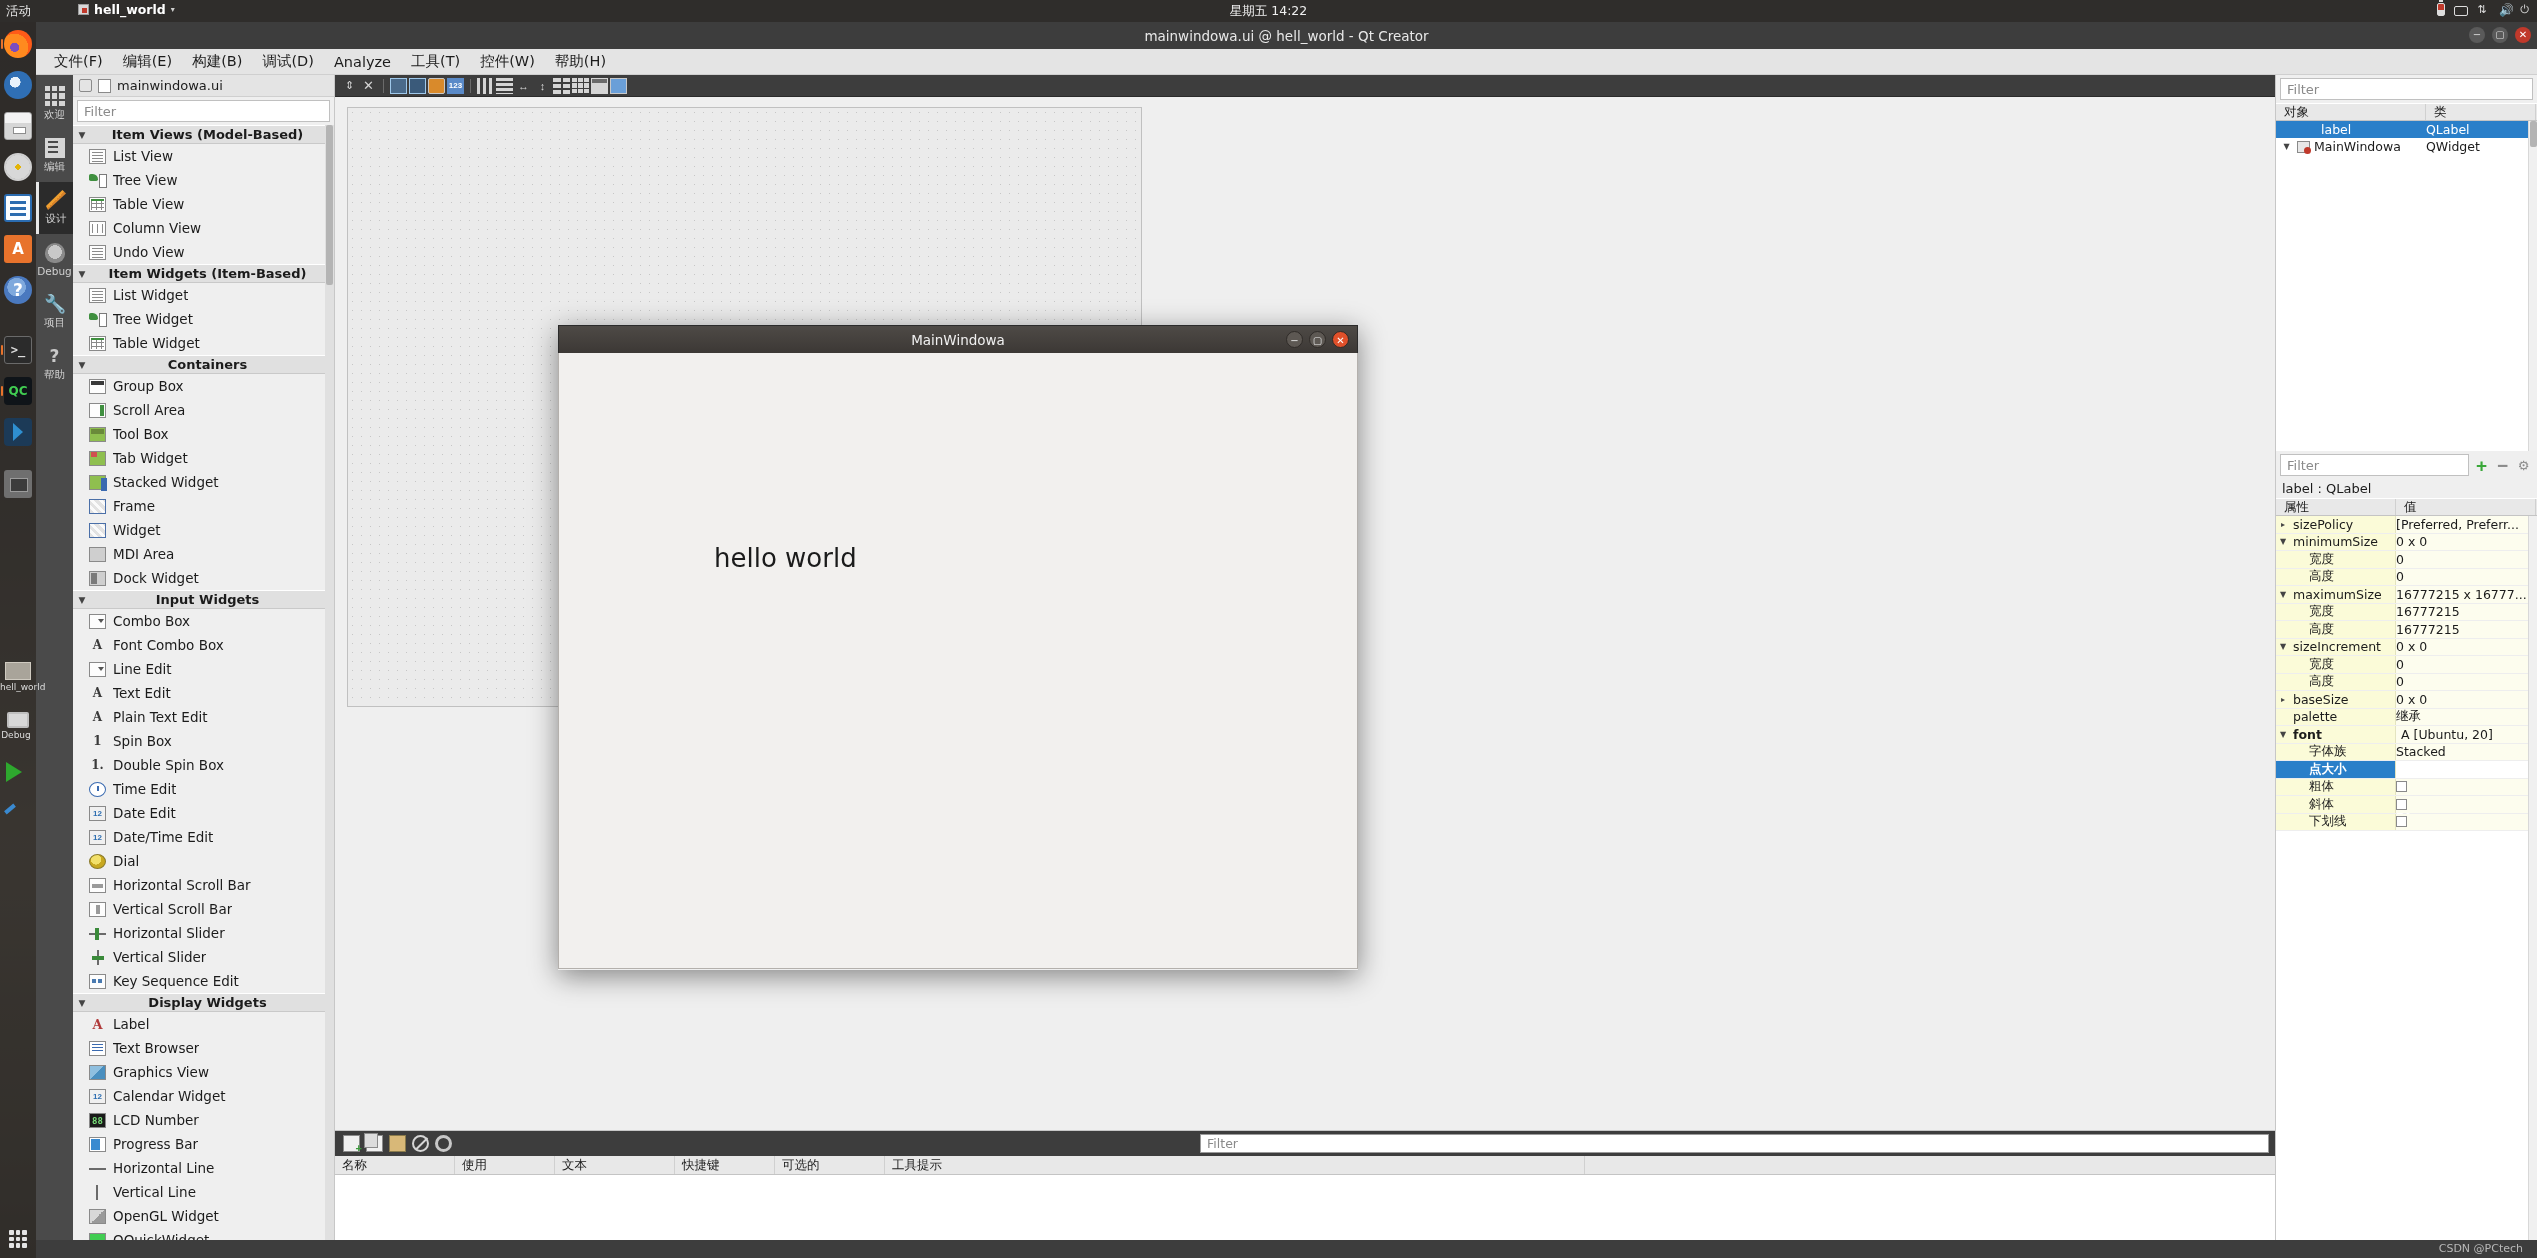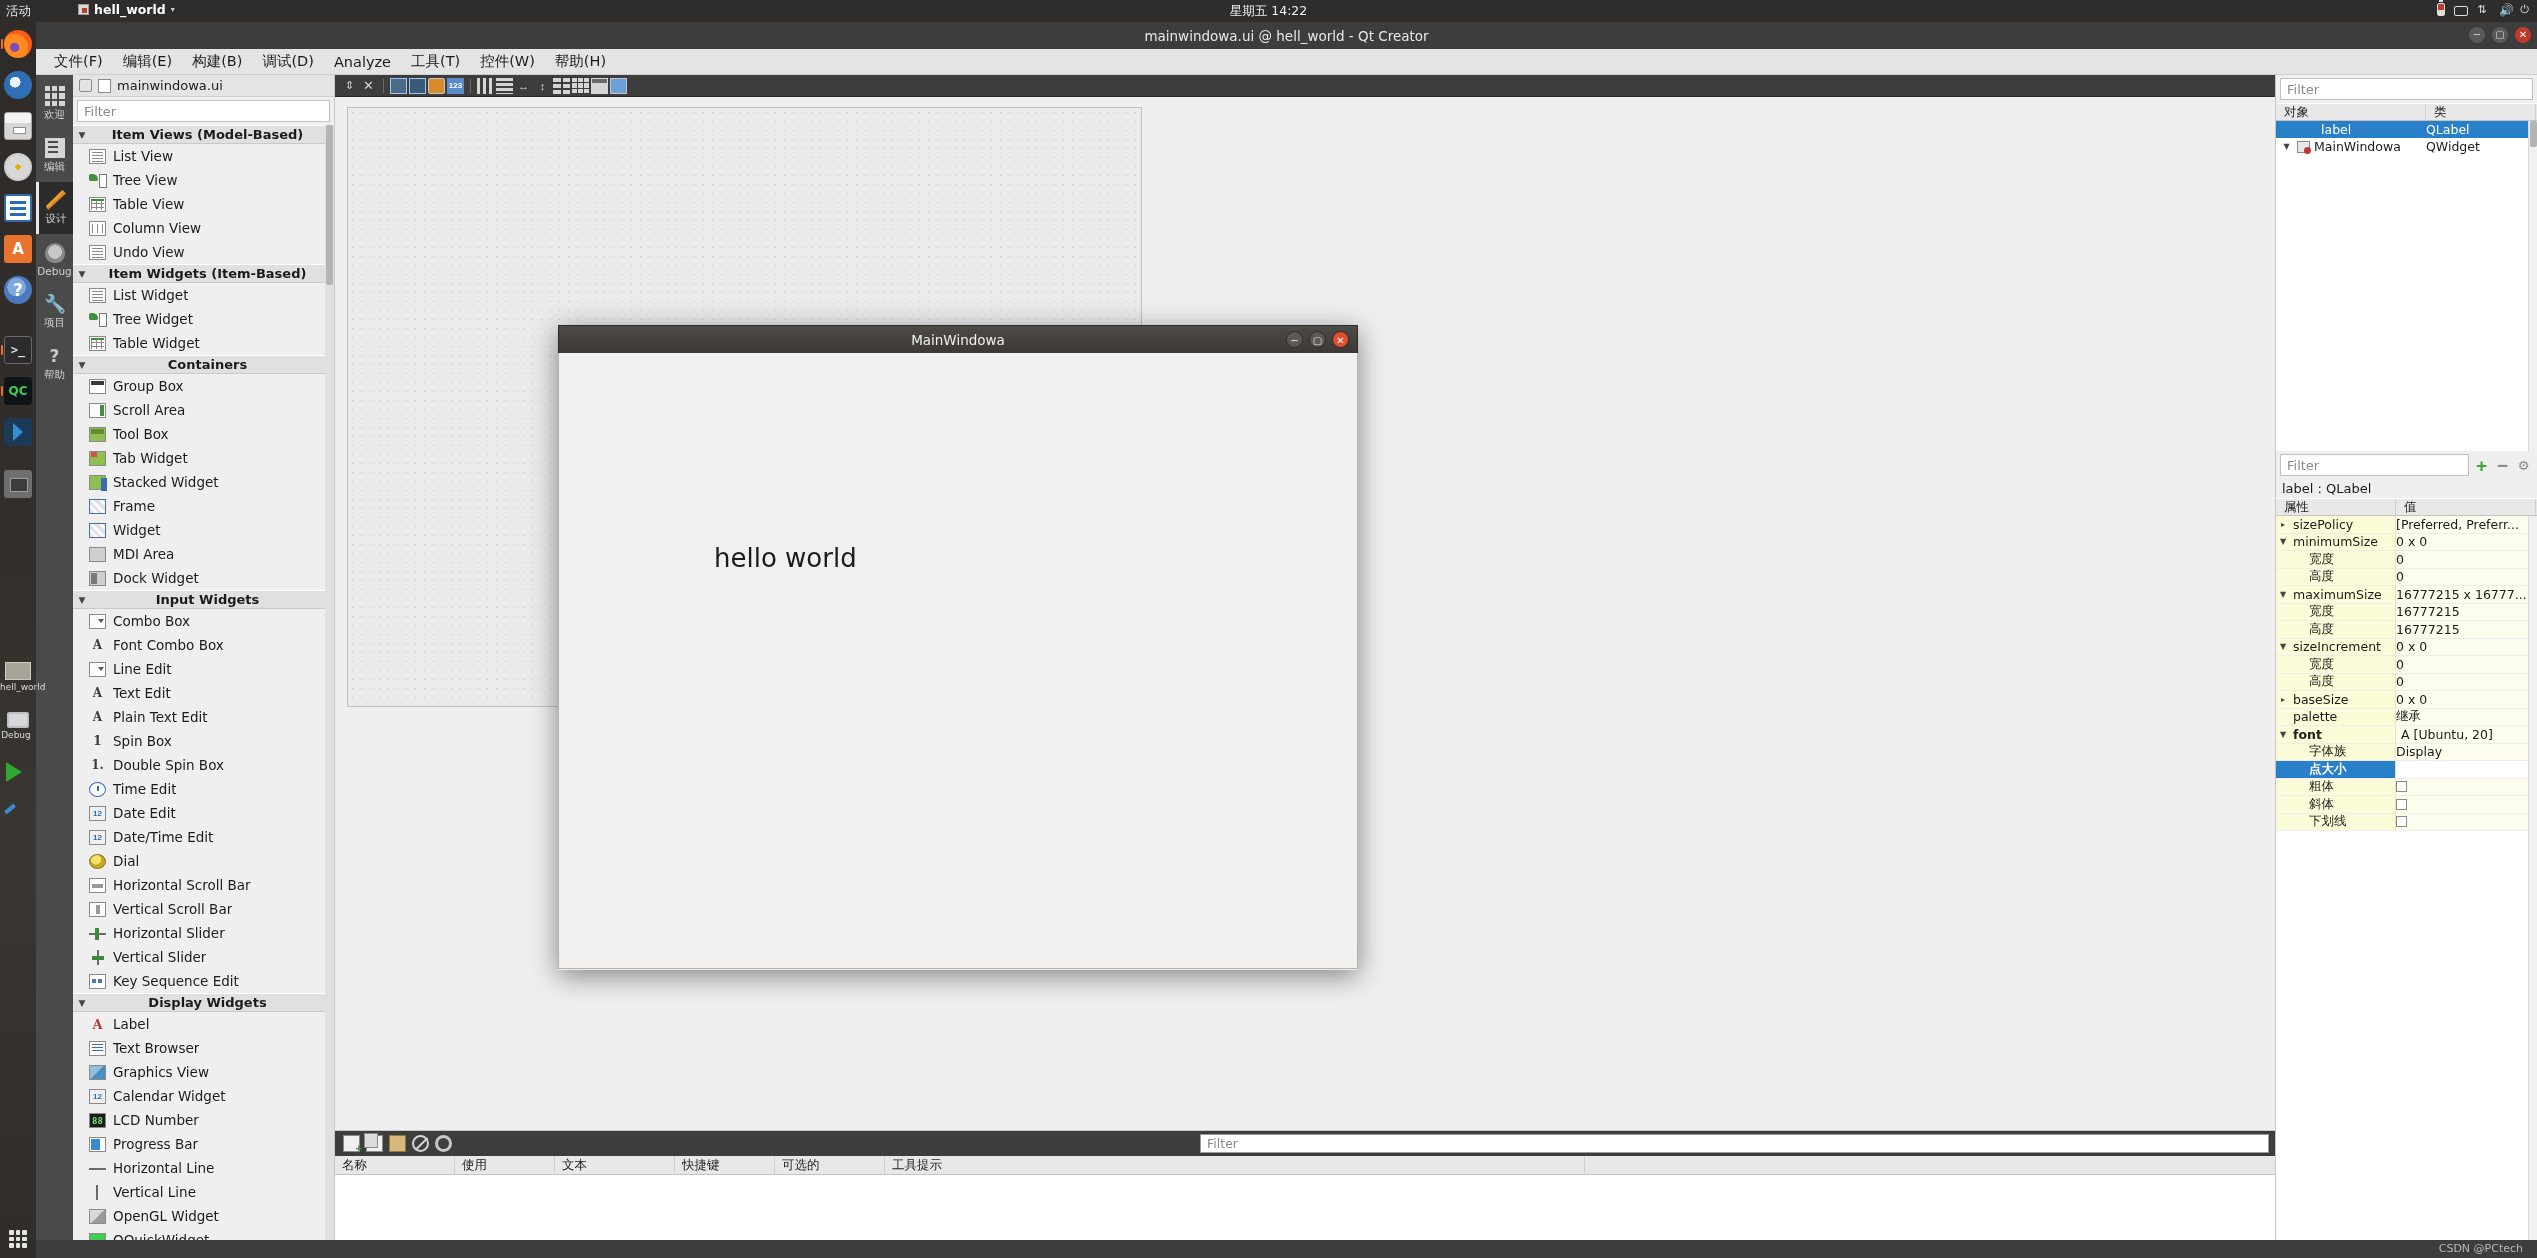--- a/index.html
+++ b/index.html
@@ -853,21 +853,21 @@
                 <span class="pe-fa"></span>
                 <span class="clip">A  [Ubuntu, 20]</span>
               </div>
             </div>
             <div class="pe-row">
               <div class="k">
                 <span class="pe-tri"></span>
                 <span class="pe-indent">字体族</span>
               </div>
               <div class="v">
-                <span class="clip">Display</span>
+                <span class="clip">Stacked</span>
               </div>
             </div>
             <div class="pe-row sel">
               <div class="k">
                 <span class="pe-tri"></span>
                 <span class="pe-indent">点大小</span>
               </div>
               <div class="v">
                 <span class="clip">20</span>
               </div>

